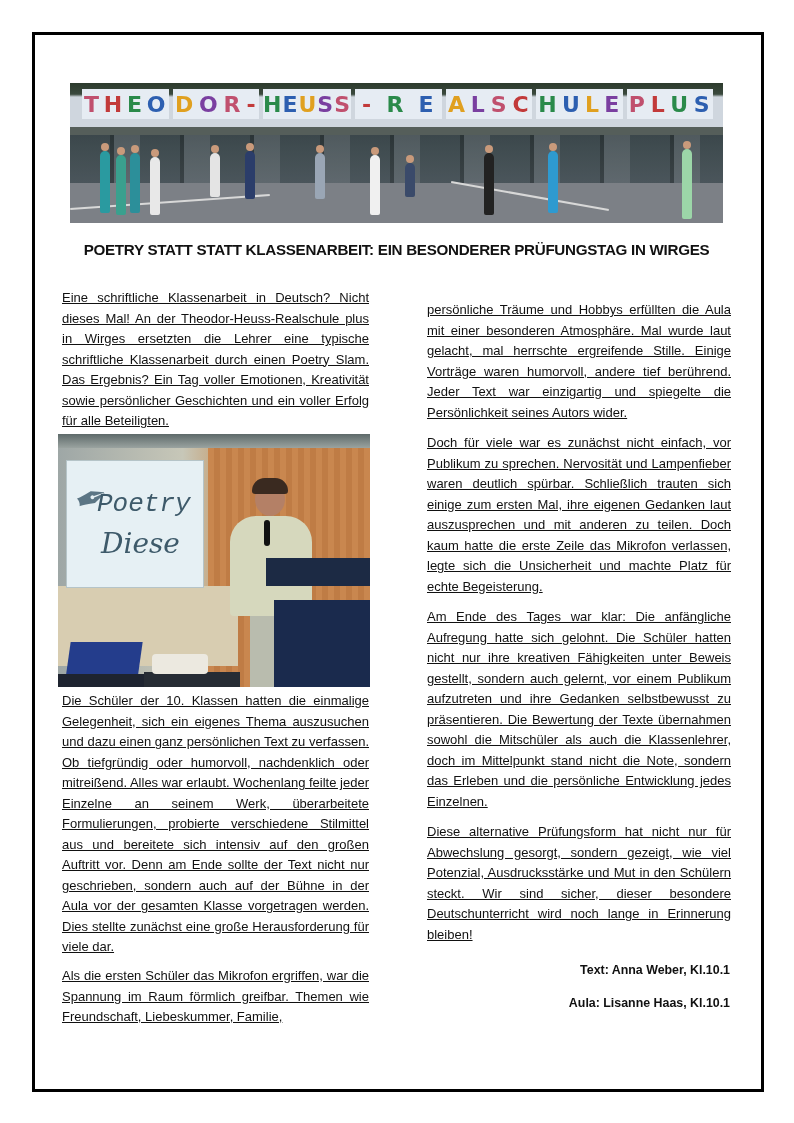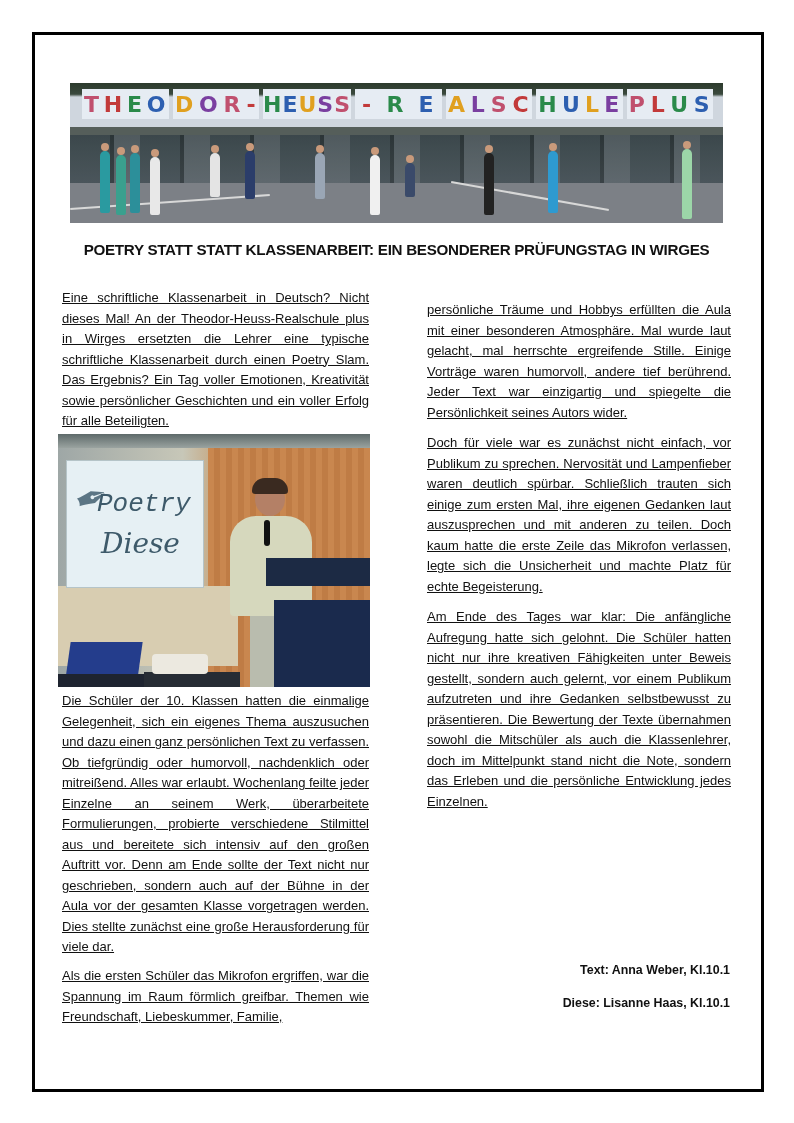--- a/index.html
+++ b/index.html
@@ -152,16 +152,17 @@
   <div class="laptop"></div>
   <div class="laptop-base"></div>
   <div class="table"></div>
   <div class="projector"></div>
 </div>
 
 <div class="col col-right" style="top:288px;margin-top:12px;">
   <p>persönliche Träume und Hobbys erfüllten die Aula mit einer besonderen Atmosphäre. Mal wurde laut gelacht, mal herrschte ergreifende Stille. Einige Vorträge waren humorvoll, andere tief berührend. Jeder Text war einzigartig und spiegelte die Persönlichkeit seines Autors wider.</p>
   <p>Doch für viele war es zunächst nicht einfach, vor Publikum zu sprechen. Nervosität und Lampenfieber waren deutlich spürbar. Schließlich trauten sich einige zum ersten Mal, ihre eigenen Gedanken laut auszusprechen und mit anderen zu teilen. Doch kaum hatte die erste Zeile das Mikrofon verlassen, legte sich die Unsicherheit und machte Platz für echte Begeisterung.</p>
   <p>Am Ende des Tages war klar: Die anfängliche Aufregung hatte sich gelohnt. Die Schüler hatten nicht nur ihre kreativen Fähigkeiten unter Beweis gestellt, sondern auch gelernt, vor einem Publikum aufzutreten und ihre Gedanken selbstbewusst zu präsentieren. Die Bewertung der Texte übernahmen sowohl die Mitschüler als auch die Klassenlehrer, doch im Mittelpunkt stand nicht die Note, sondern das Erleben und die persönliche Entwicklung jedes Einzelnen.</p>
+  <p>Diese alternative Prüfungsform hat nicht nur für Abwechslung gesorgt, sondern gezeigt, wie viel Potenzial, Ausdrucksstärke und Mut in den Schülern steckt. Wir sind sicher, dieser besondere Deutschunterricht wird noch lange in Erinnerung bleiben!</p>
 </div>
 
 <div class="credits credit-text">Text: Anna Weber, Kl.10.1</div>
-<div class="credits credit-fotos">Diese: Lisanne Haas, Kl.10.1</div>
+<div class="credits credit-fotos">Aula: Lisanne Haas, Kl.10.1</div>
 
 </body></html>

